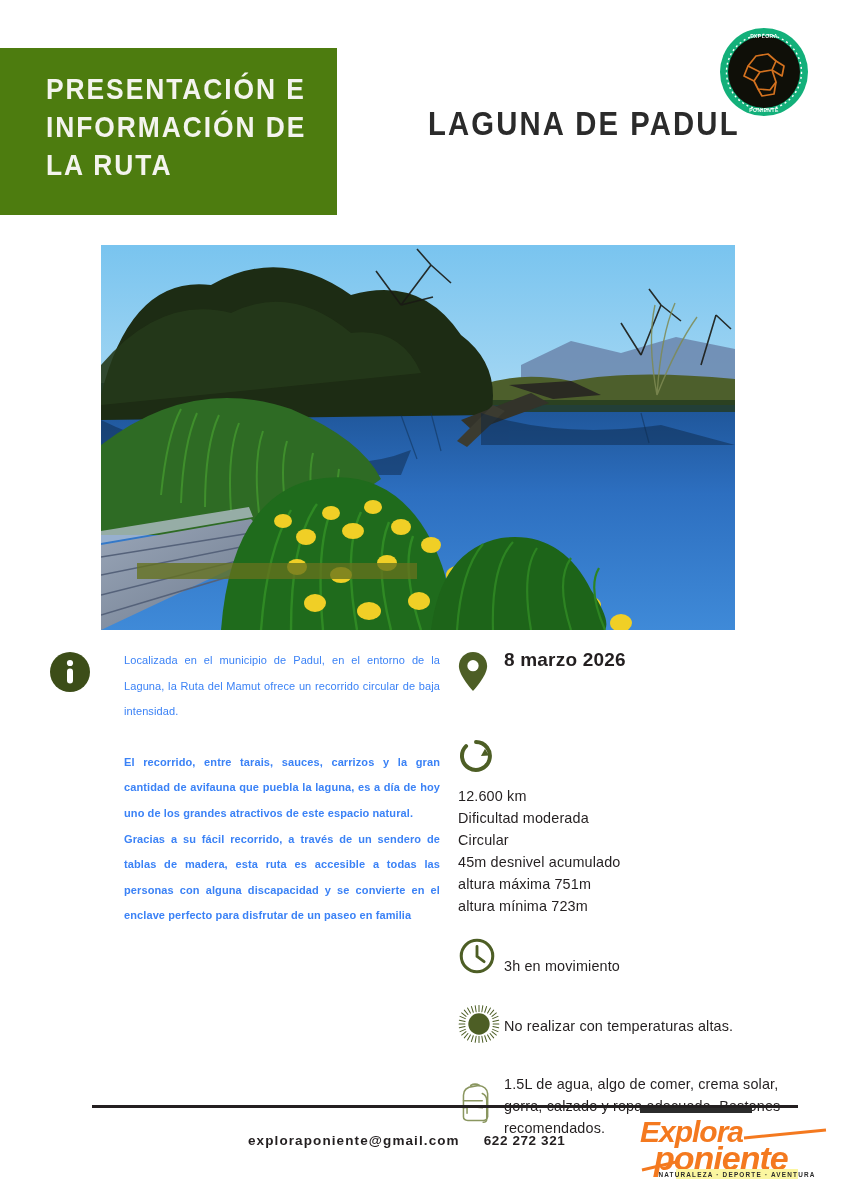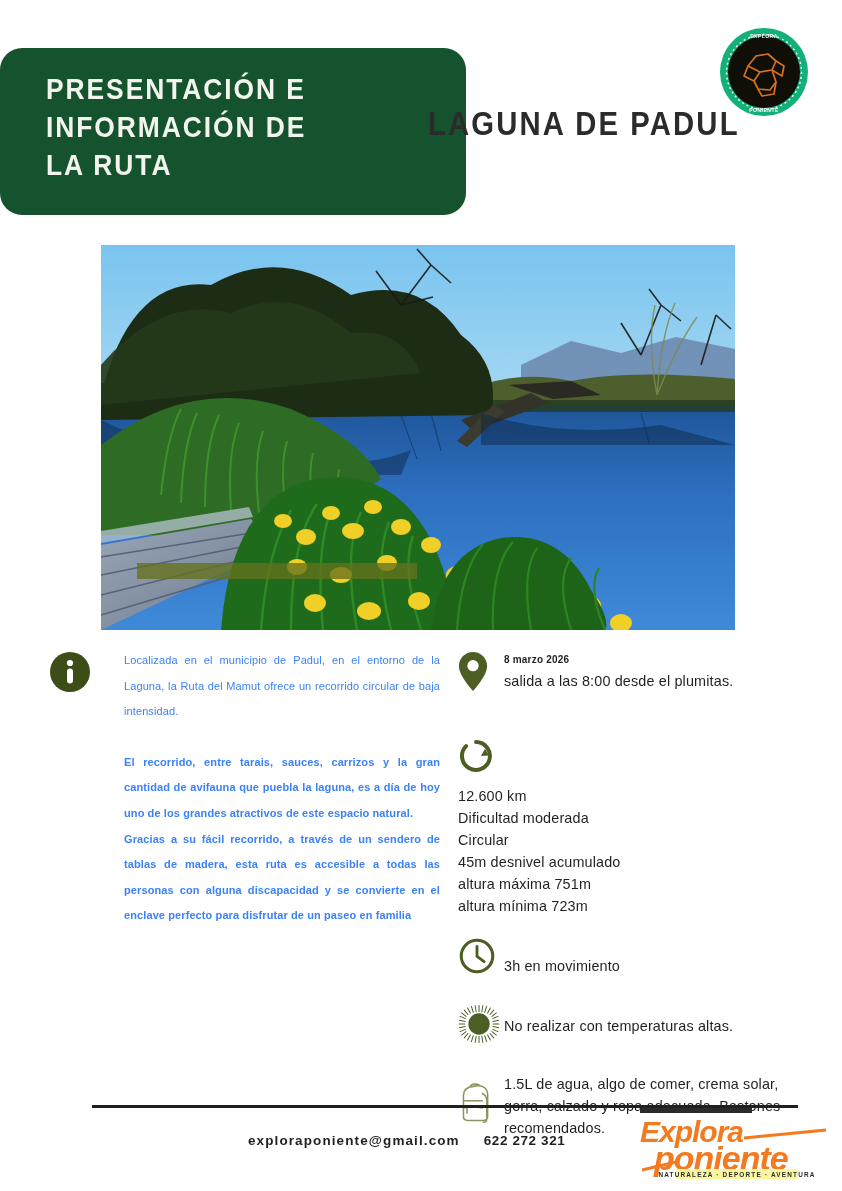--- a/index.html
+++ b/index.html
@@ -17,24 +17,23 @@
     height: 1191px;
     background: #ffffff;
     overflow: hidden;
   }
 
   
   .header-block {
     position: absolute;
     left: 0;
     top: 48px;
-    width: 466px;
+    width: 337px;
     height: 167px;
-    background: #14532d;
-    border-radius: 22px;
+    background: #4d7c0f;
   }
   .header-title {
     position: absolute;
     left: 46px;
     top: 22px;
     width: 340px;
     color: #f4f4ee;
     font-family: "Liberation Sans Narrow", "Liberation Sans", sans-serif;
     font-size: 30px;
     line-height: 38px;
@@ -134,21 +133,21 @@
   .row-icon svg { display: block; }
   .row-body {
     flex: 1;
     color: #231f20;
     font-size: 14.4px;
     line-height: 22px;
     padding-top: 1px;
   }
   .row-title {
     font-weight: 700;
-    font-size: 10px;
+    font-size: 19px;
     line-height: 21px;
     letter-spacing: 0.2px;
   }
   .row-sub {
     letter-spacing: 0.15px;
     white-space: pre-line;
   }
   .row-lines {
     white-space: pre-line;
     letter-spacing: 0.15px;
@@ -372,21 +371,20 @@
 
     <div class="info-row" id="row-date">
       <div class="row-icon">
         <svg viewBox="0 0 34 44" width="30" height="39">
           <path d="M17 0C8.2 0 1 7.1 1 15.8 1 27.2 17 44 17 44s16-16.8 16-28.2C33 7.1 25.8 0 17 0z" fill="#4d5e25"></path>
           <circle cx="17" cy="15.4" r="6.4" fill="#ffffff"></circle>
         </svg>
       </div>
       <div class="row-body">
         <div class="row-title">8 marzo 2026</div>
-        <div class="row-sub">salida a las 8:00 desde el plumitas.</div>
       </div>
     </div>
 
     <div class="info-row" id="row-route">
       <div class="row-icon">
         <svg viewBox="0 0 40 40" width="36" height="36">
           <path d="M20 4.5a15.5 15.5 0 1 1-11 4.5" fill="none" stroke="#4d5e25" stroke-width="4.4" stroke-linecap="round"></path>
           <path d="M30 12 l4.5 7.5 -9 0.6 z" fill="#4d5e25"></path>
         </svg>
       </div>

